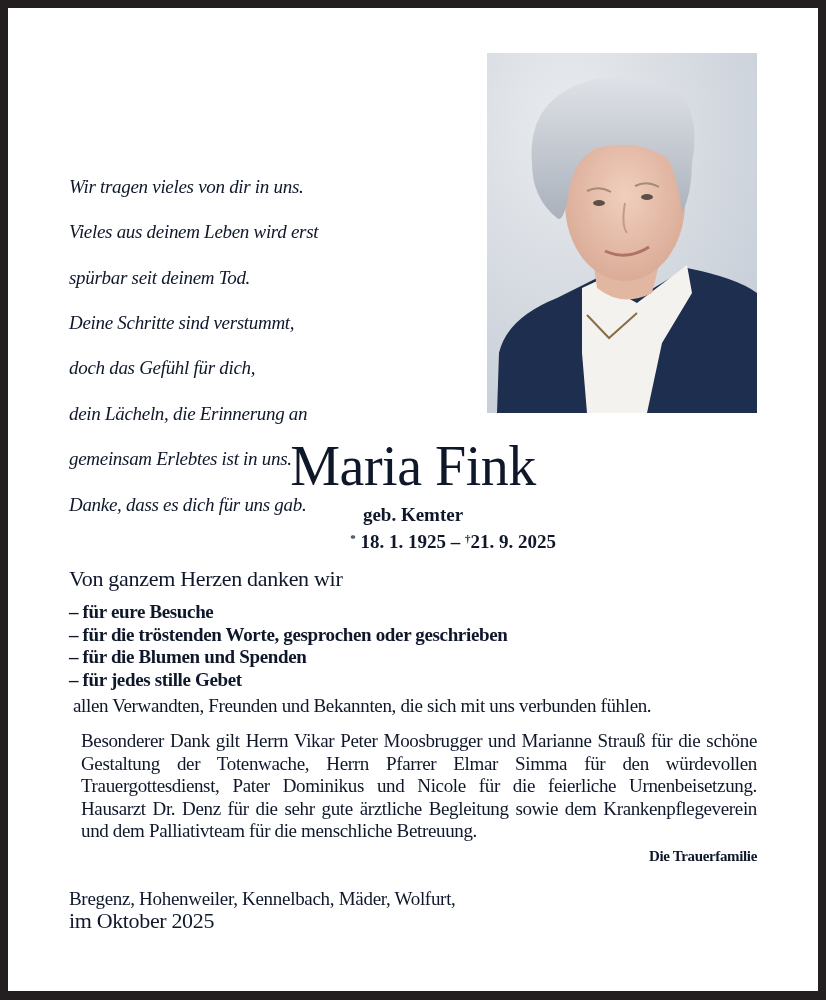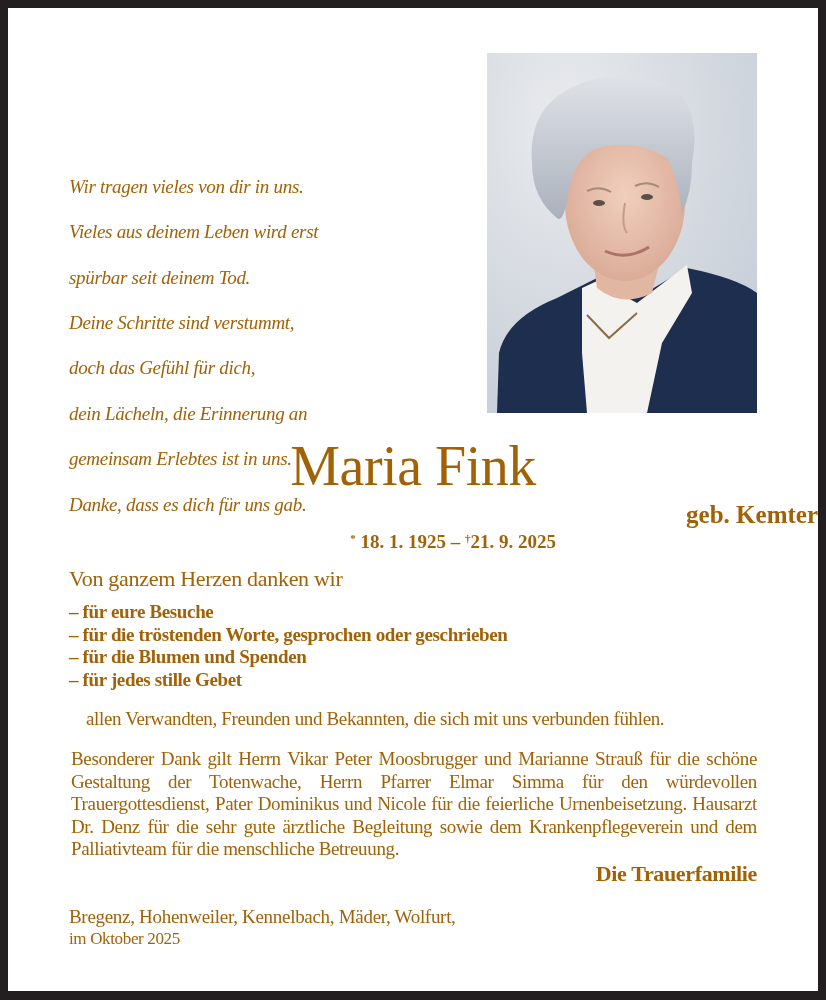--- a/index.html
+++ b/index.html
@@ -1,57 +1,57 @@
 <!DOCTYPE html>
 <html><head>
 <meta charset="utf-8">
 <style>
   html, body { margin: 0; padding: 0; }
   body { width: 826px; height: 1000px; background: #231f20; position: relative; overflow: hidden; }
   .card {
     position: absolute; left: 8px; top: 8px; width: 810px; height: 983px;
-    background: #ffffff; color: #a16207;
+    background: #ffffff; color: #0f172a;
     font-family: "Liberation Serif", "DejaVu Serif", serif;
   }
   .poem {
     position: absolute; left: 61px; top: 145px; width: 340px;
     font-style: italic; font-size: 19px; line-height: 22.7px;
     letter-spacing: -0.3px; white-space: pre-line;
   }
   .photo {
     position: absolute; left: 479px; top: 45px; width: 270px; height: 360px;
     overflow: hidden;
     background: radial-gradient(ellipse at 20% 15%, #e6e8ec 0%, #d4d9e0 50%, #c9cfd8 100%);
   }
   .photo svg { display: block; }
   .name {
     position: absolute; left: 0; top: 426px; width: 810px; text-align: center;
     font-size: 56px; line-height: 64px; font-weight: normal; letter-spacing: -0.5px;
   }
   .maiden {
-    position: absolute; left: 0; top: 495px; width: 810px; text-align: right;
-    font-size: 25px; font-weight: bold; line-height: 24px;
+    position: absolute; left: 0; top: 495px; width: 810px; text-align: center;
+    font-size: 19px; font-weight: bold; line-height: 24px;
   }
   .dates {
     position: absolute; left: 0; top: 518px; width: 810px; text-align: center;
     font-size: 19px; font-weight: bold; line-height: 24px; padding-left: 40px;
   }
   .dates sup { font-size: 11px; vertical-align: 6px; }
   .main {
     position: absolute; left: 61px; top: 557px; width: 688px;
     font-size: 19px; line-height: 22.6px; letter-spacing: -0.35px;
   }
   .intro { font-size: 22px; line-height: 28px; margin: 0 0 8px 0; letter-spacing: -0.3px; }
   .list { margin: 0; padding: 0; list-style: none; }
   .list li { margin: 0; padding: 0; font-weight: bold; }
-  .list-tail { text-align: justify; margin: 17px; }
-  .para { text-align: justify; margin: 12px 0 0 2px; }
-  .signature { text-align: right; font-weight: bold; margin: 2px 0 0 0; font-size: 22px; }
+  .list-tail { text-align: justify; margin: 4px; }
+  .para { text-align: justify; margin: 12px 0 0 12px; }
+  .signature { text-align: right; font-weight: bold; margin: 2px 0 0 0; font-size: 15px; }
   .places { font-weight: normal; margin: 20px 0 0 0; font-size: 19px; letter-spacing: -0.3px; }
-  .date-line { margin: 0; font-size: 17px; }
+  .date-line { margin: 0; font-size: 22px; }
 </style>
 </head>
 <body>
 
 <div class="card">
 
   <div class="poem">
     <div>Wir tragen vieles von dir in uns.</div>
     <div>Vieles aus deinem Leben wird erst</div>
     <div>spürbar seit deinem Tod.</div>

